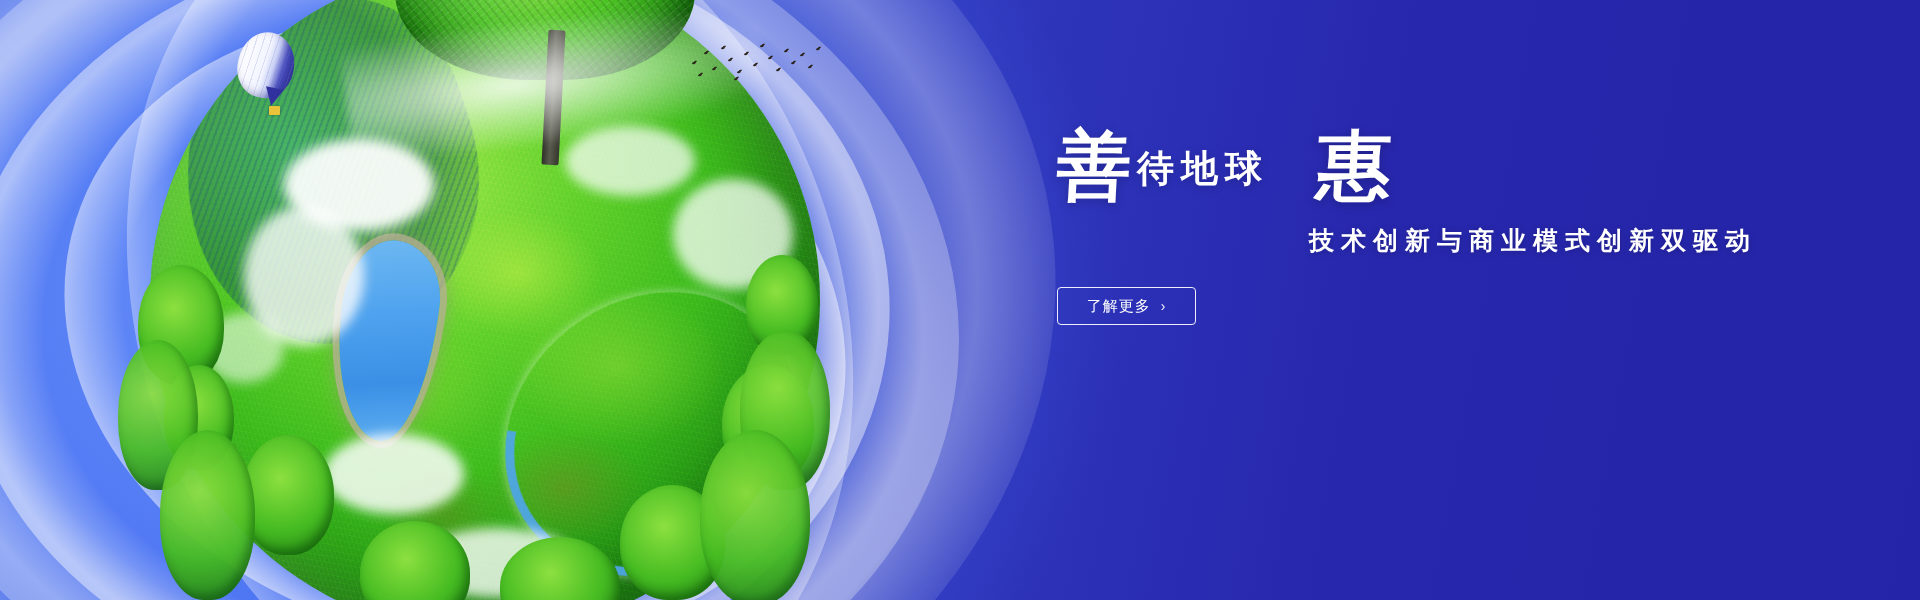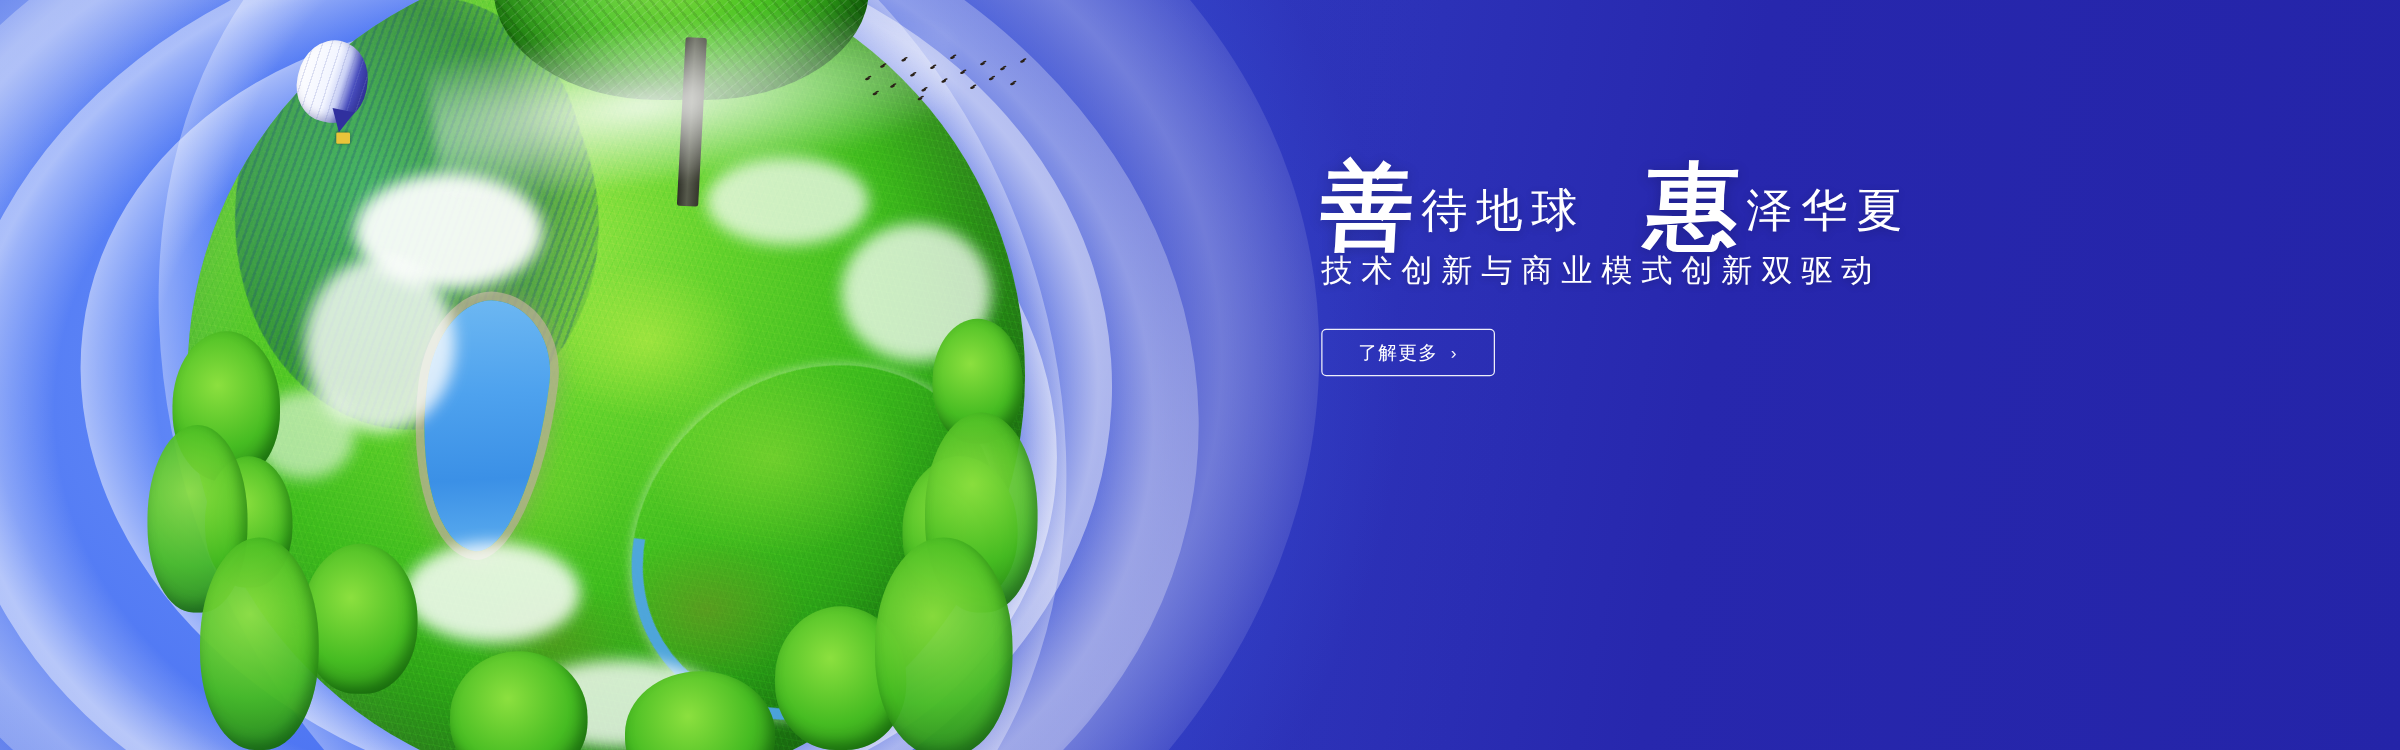--- a/index.html
+++ b/index.html
@@ -182,28 +182,29 @@
   .hl-group + .hl-group{ margin-left:48px; }
   .hl-big{
     font-family:"DejaVu Serif","Liberation Serif",serif;
     font-size:74px; line-height:0.95; font-weight:700;
     letter-spacing:0; margin-right:6px;
     text-shadow:0 2px 10px rgba(0,0,0,.22);
     transform:skewX(-3deg);
   }
   .hl-small{
     font-family:"DejaVu Serif","Liberation Serif",serif;
-    font-size:37px; line-height:1.5; font-weight:400;
+    font-size:37px; line-height:1.5; font-weight:700;
     letter-spacing:7px; padding-bottom:4px;
     text-shadow:0 2px 8px rgba(0,0,0,.2);
   }
 
   .subtitle{
-    font-size:25px; font-weight:400; letter-spacing:7px;
-    color:#ffffff; text-shadow:0 1px 6px rgba(0,0,0,.22);
+    margin-top:24px;
+    font-size:25px; font-weight:700; letter-spacing:7px;
+    color:#ffffff; text-shadow:0 1px 6px rgba(0,0,0,.22);text-align:right;
   }
 
   .desc{
     margin-top:22px;
     font-size:16px; font-weight:400; letter-spacing:0.6px;
     color:rgba(255,255,255,0.96);
     text-shadow:0 1px 5px rgba(0,0,0,.2);
   }
 
   .cta{
@@ -298,21 +299,20 @@
 
   <div class="copy">
 
     <div class="headline">
       <span class="hl-group">
         <span class="hl-big">善</span>
         <span class="hl-small">待地球</span>
       </span>
       <span class="hl-group">
         <span class="hl-big">惠</span>
-        <span class="hl-small">泽华夏</span>
       </span>
     </div>
 
     <div class="subtitle">技术创新与商业模式创新双驱动</div>
 
 
     <button class="cta">
       <span>了解更多</span>
       <span class="chev">›</span>
     </button>

